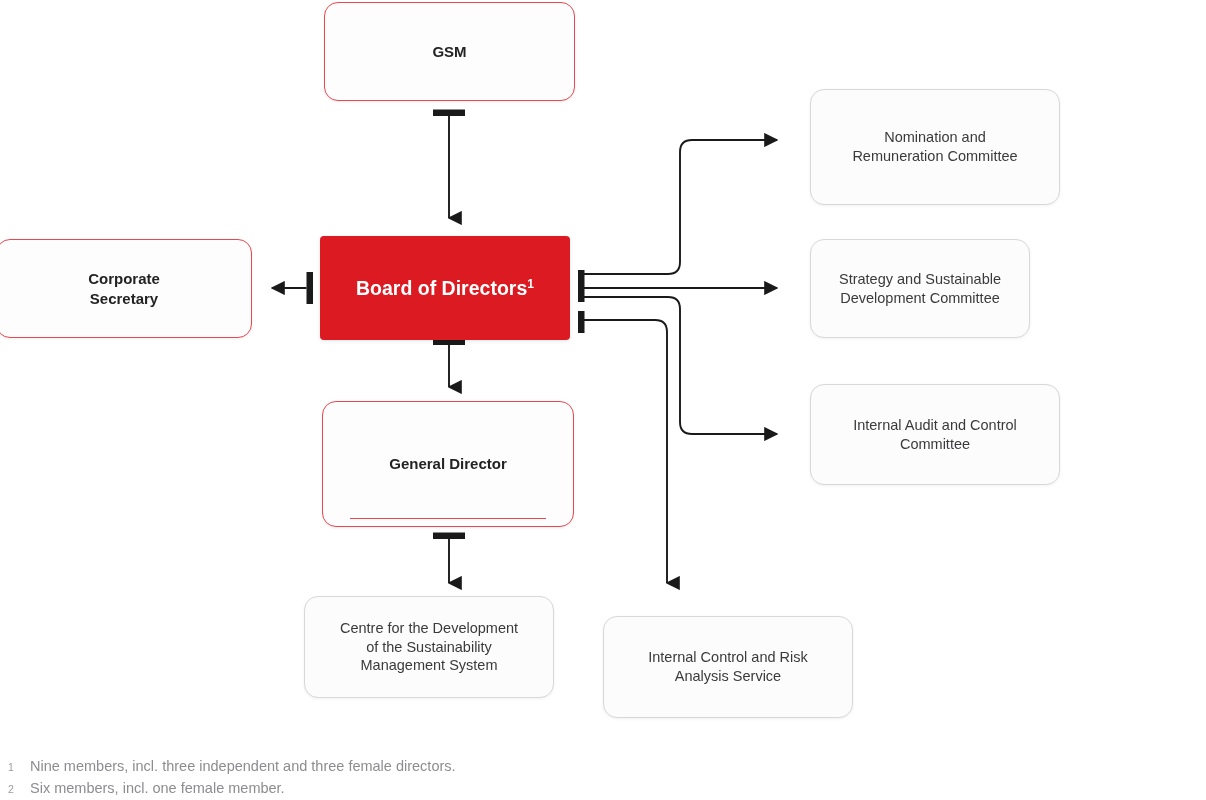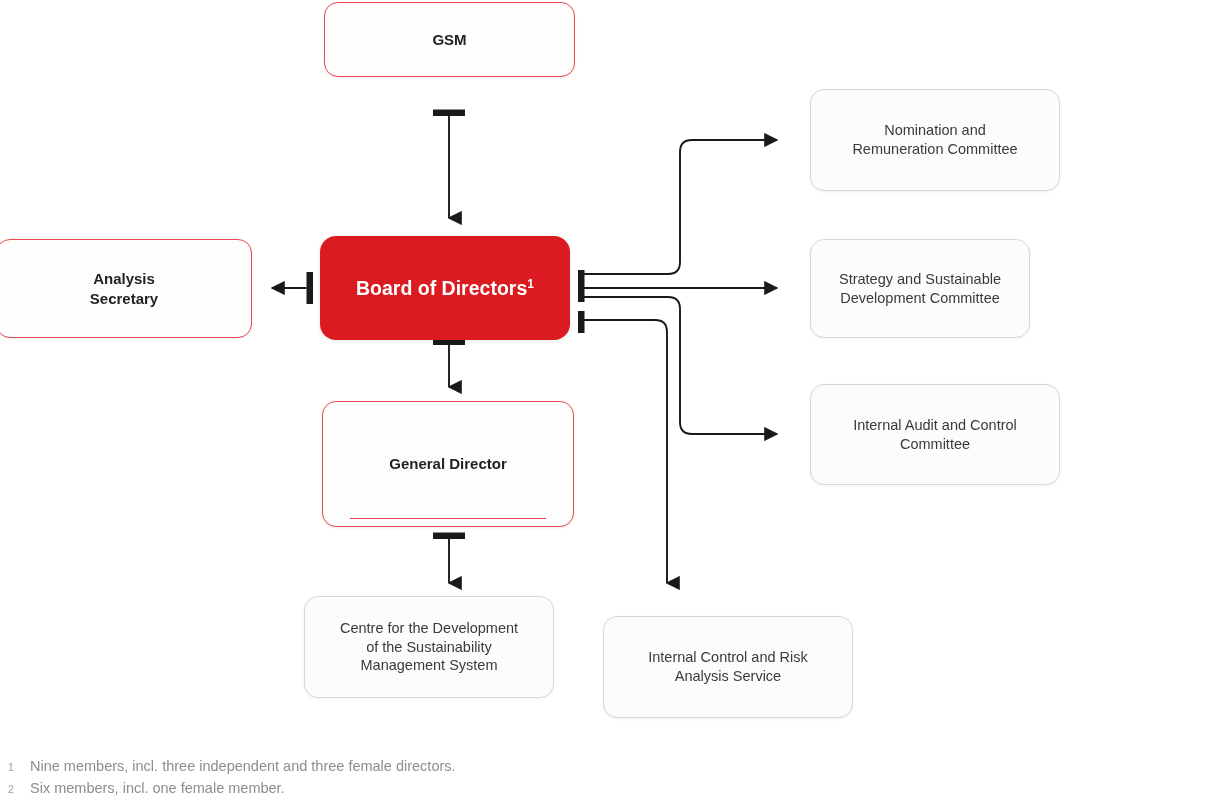--- a/index.html
+++ b/index.html
@@ -52,21 +52,21 @@
     font-size: 15px;
     box-shadow: 0 1px 3px rgba(0,0,0,0.07);
   }
   
   .node.solid-red {
     background: #db1a22;
     border: none;
     color: #ffffff;
     font-weight: bold;
     font-size: 19.5px;
-    border-radius: 16px;
+    border-radius: 4px;
     box-shadow: 0 1px 4px rgba(0,0,0,0.10);
   }
   
   .node.outline-grey {
     background: #fcfcfc;
     border: 1.3px solid #d8d8da;
     color: #3a3a3c;
     font-weight: normal;
     font-size: 14.5px;
     box-shadow: 0 1px 3px rgba(0,0,0,0.06);
@@ -181,41 +181,41 @@
 
     <g>
       <path d="M 584 297 L 668 297 Q 680 297 680 309 L 680 422 Q 680 434 692 434 L 777 434" fill="none" stroke="#1a1a1a" stroke-width="1.9" marker-end="url(#arrow-right)"></path>
     </g>
 
     <g>
       <path d="M 584 320 L 655 320 Q 667 320 667 332 L 667 583" fill="none" stroke="#1a1a1a" stroke-width="1.9" marker-end="url(#arrow-down)"></path>
     </g>
   </svg>
 
-  <div class="node outline-red" style="left:324px; top:2px; width:251px; height:75px;">
+  <div class="node outline-red" style="left:324px; top:2px; width:251px; height:99px;">
     <span class="node-text">GSM</span>
   </div>
 
   <div class="node solid-red" style="left:320px; top:236px; width:250px; height:104px;">
     <span class="node-text"><span>Board of Directors</span><sup>1</sup></span>
   </div>
 
   <div class="node outline-red" style="left:-4px; top:239px; width:256px; height:99px;">
-    <span class="node-text">Analysis
+    <span class="node-text">Corporate
 Secretary</span>
   </div>
 
   <div class="node outline-red split" style="left:322px; top:401px; width:252px; height:126px;">
     <div class="split-part">
       <span>General Director</span>
     </div>
     <div class="split-rule"></div>
   </div>
 
-  <div class="node outline-grey" style="left:810px; top:89px; width:250px; height:102px;">
+  <div class="node outline-grey" style="left:810px; top:89px; width:250px; height:116px;">
     <span class="node-text">Nomination and
 Remuneration Committee</span>
   </div>
 
   <div class="node outline-grey" style="left:810px; top:239px; width:220px; height:99px;text-align:center;">
     <span class="node-text">Strategy and Sustainable
 Development Committee</span>
   </div>
 
   <div class="node outline-grey" style="left:810px; top:384px; width:250px; height:101px;">

